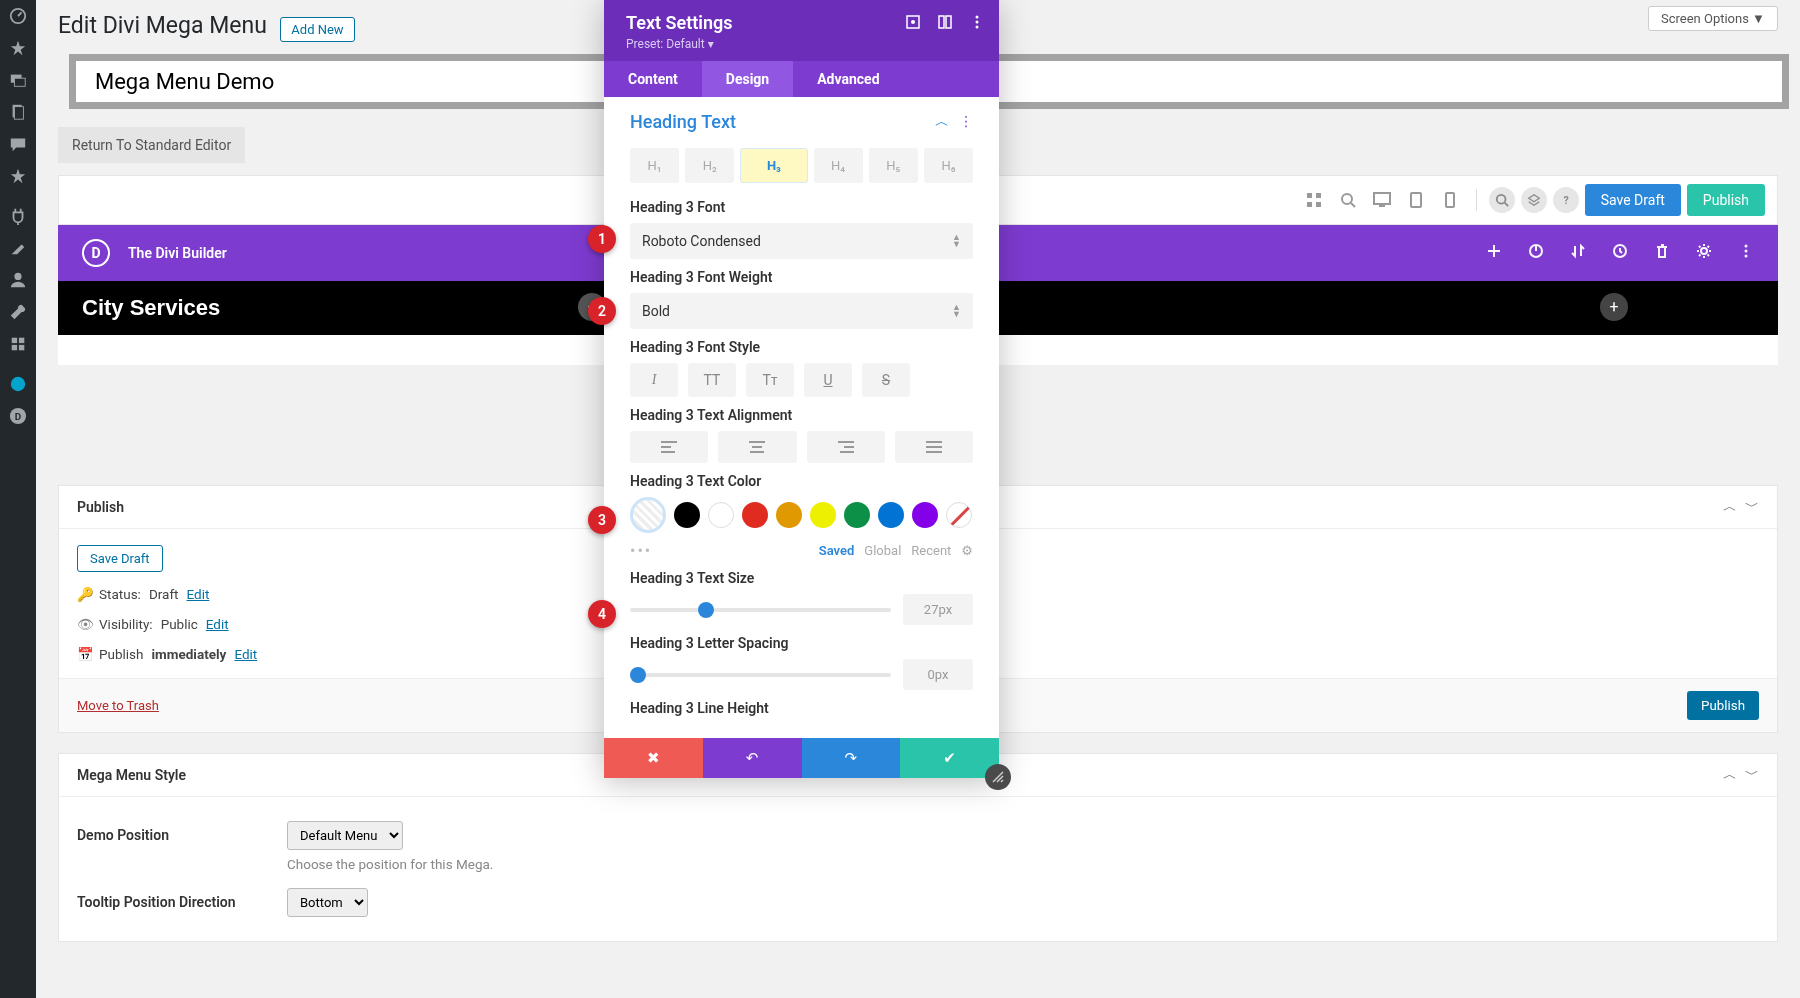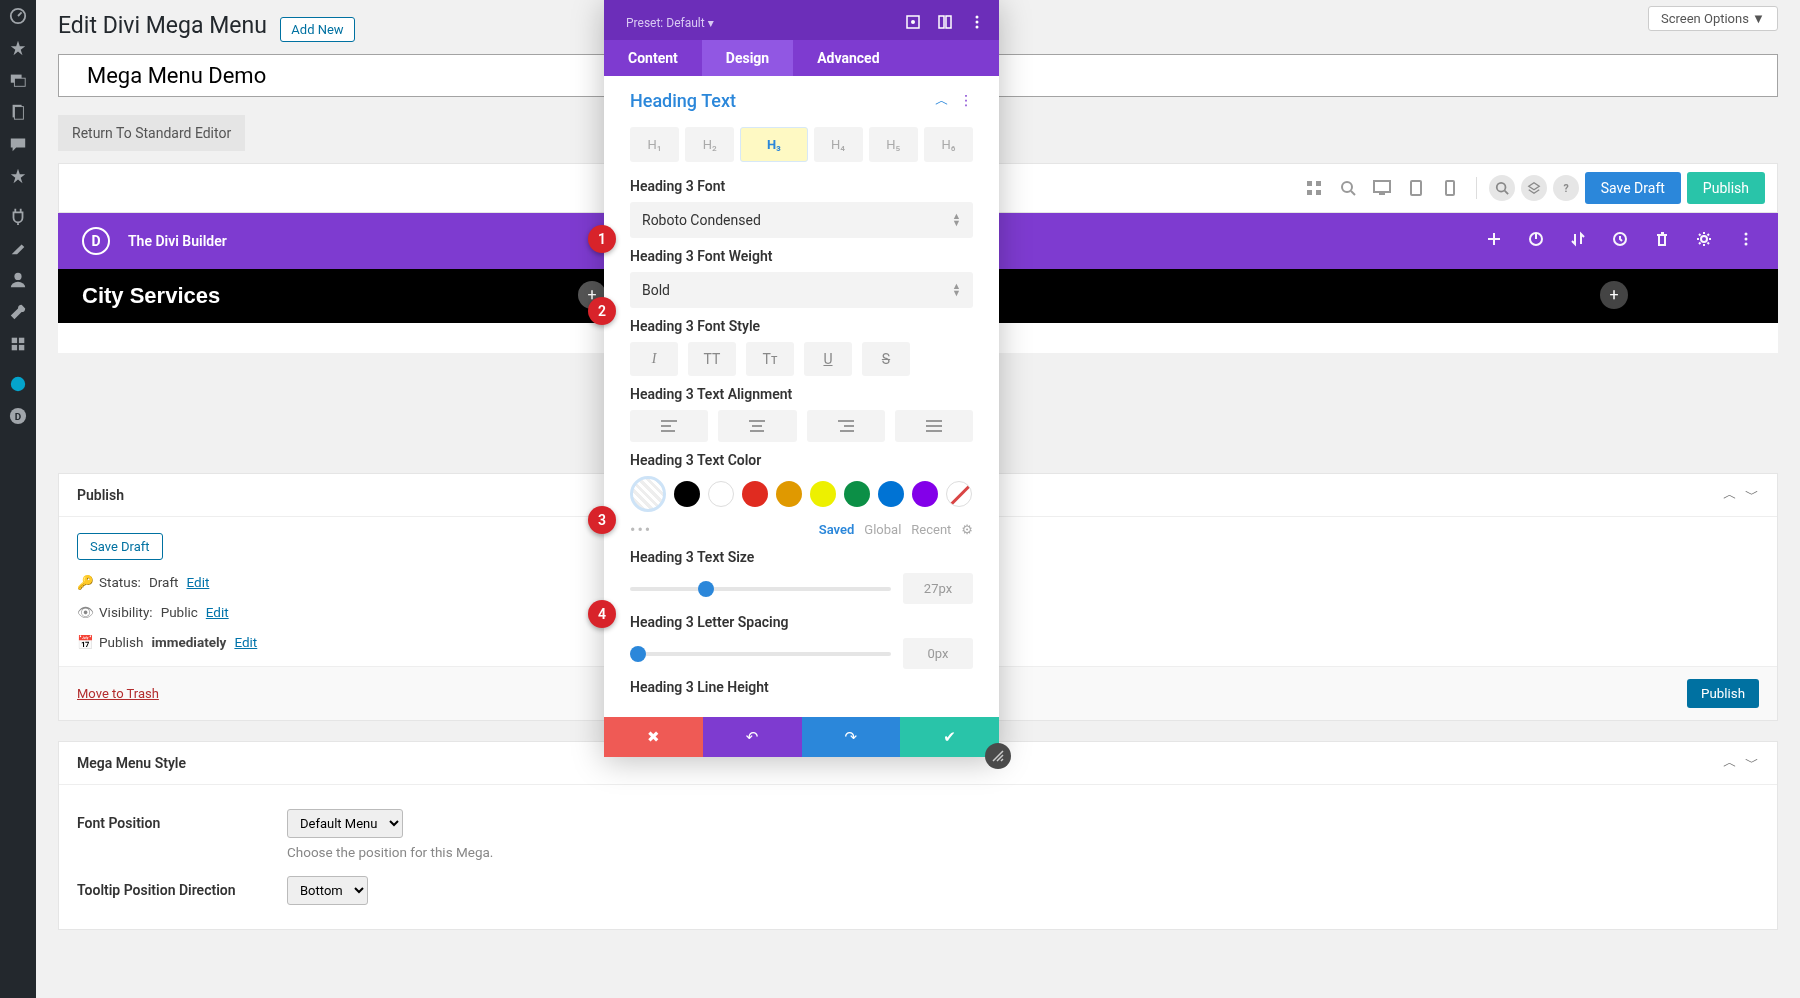--- a/index.html
+++ b/index.html
@@ -6,21 +6,21 @@
 body { background: #f1f1f1; color: #333; font-size: 14px; }
 .wp-admin-bar { position: fixed; left: 0; top: 0; bottom: 0; width: 36px; background: #23282d; z-index: 100; }
 .wp-admin-bar .icon-item { width: 36px; height: 32px; display: flex; align-items: center; justify-content: center; color: #a0a5aa; cursor: pointer; }
 .wp-admin-bar .icon-item svg { width: 18px; height: 18px; fill: #a0a5aa; }
 .wp-admin-bar .icon-item.teal svg { fill: #04a4cc; }
 .main { margin-left: 36px; padding: 10px 22px; position: relative; }
 .screen-options { float: right; background: #fff; border: 1px solid #ccc; border-radius: 3px; padding: 4px 12px; font-size: 13px; color: #555; cursor: pointer; margin-top: -4px; }
 .page-header { margin-top: 2px; margin-bottom: 12px; }
 .page-header h1 { display: inline-block; font-size: 23px; font-weight: 400; color: #23282d; margin-right: 10px; }
 .add-new-btn { display: inline-block; border: 1px solid #0071a1; color: #0071a1; background:#fff; padding: 4px 10px; font-size: 13px; border-radius: 3px; cursor: pointer; vertical-align: middle; }
-.title-input { width: 100%; font-size: 22px; padding: 8px 28px; border: 1px solid #a3a3a3; background: #fff; }
+.title-input { width: 100%; font-size: 22px; padding: 8px 19px; border: 7px solid #a3a3a3; background: #fff; margin-left: 11px; }
 .return-btn { background: #e5e5e5; border: none; padding: 10px 14px; font-size: 14px; color: #555; cursor: pointer; margin: 18px 0 12px 0; }
 .toolbar-row { background: #fff; border: 1px solid #e5e5e5; padding: 8px 12px; display: flex; justify-content: flex-end; align-items: center; gap: 6px; }
 .toolbar-row .ico { width: 28px; height: 28px; display:flex; align-items:center; justify-content:center; color:#999; cursor:pointer; border-radius:3px; }
 .toolbar-row .ico.circular { background:#e6e6e6; border-radius:50%; width:26px; height:26px; }
 .toolbar-row .sep { width:1px; height:22px; background:#ddd; margin:0 6px; }
 .btn { border:none; padding: 8px 16px; font-size:14px; border-radius:3px; cursor:pointer; color:#fff; }
 .btn-blue { background:#2b87da; }
 .btn-green { background:#29c4a9; }
 .builder-header { background:#7e3bd0; color:#fff; padding: 14px 24px; display:flex; align-items:center; justify-content:space-between; }
 .builder-header .left { display:flex; align-items:center; gap:18px; }
@@ -329,39 +329,40 @@
   <div class="metabox">
     <div class="metabox-header">
       <span class="title">Mega Menu Style</span>
       <span class="toggles">
         <span>︿</span>
         <span>﹀</span>
       </span>
     </div>
     <div class="metabox-body">
       <div class="form-row">
-        <div class="label">Font Position</div>
+        <div class="label">Demo Position</div>
         <div>
           <select><option>Default Menu</option></select>
           <div class="help">Choose the position for this Mega.</div>
         </div>
       </div>
       <div class="form-row">
         <div class="label">Tooltip Position Direction</div>
         <div>
           <select><option>Bottom</option></select>
         </div>
       </div>
     </div>
   </div>
 
 </div>
 
 <div class="modal">
   <div class="modal-header">
+    <div class="title">Text Settings</div>
     <div class="preset"><span>Preset: Default</span> ▾</div>
     <div class="header-icons">
       <span><svg width="16" height="16" viewBox="0 0 16 16">
             <rect x="2" y="2" width="12" height="12" fill="none" stroke="#fff" stroke-width="1.5"></rect>
             <circle cx="8" cy="8" r="2" fill="#fff"></circle>
           </svg></span>
       <span><svg width="16" height="16" viewBox="0 0 16 16">
             <rect x="2" y="2" width="5" height="12" fill="none" stroke="#fff" stroke-width="1.5"></rect>
             <rect x="9" y="2" width="5" height="12" fill="none" stroke="#fff" stroke-width="1.5"></rect>
           </svg></span>

